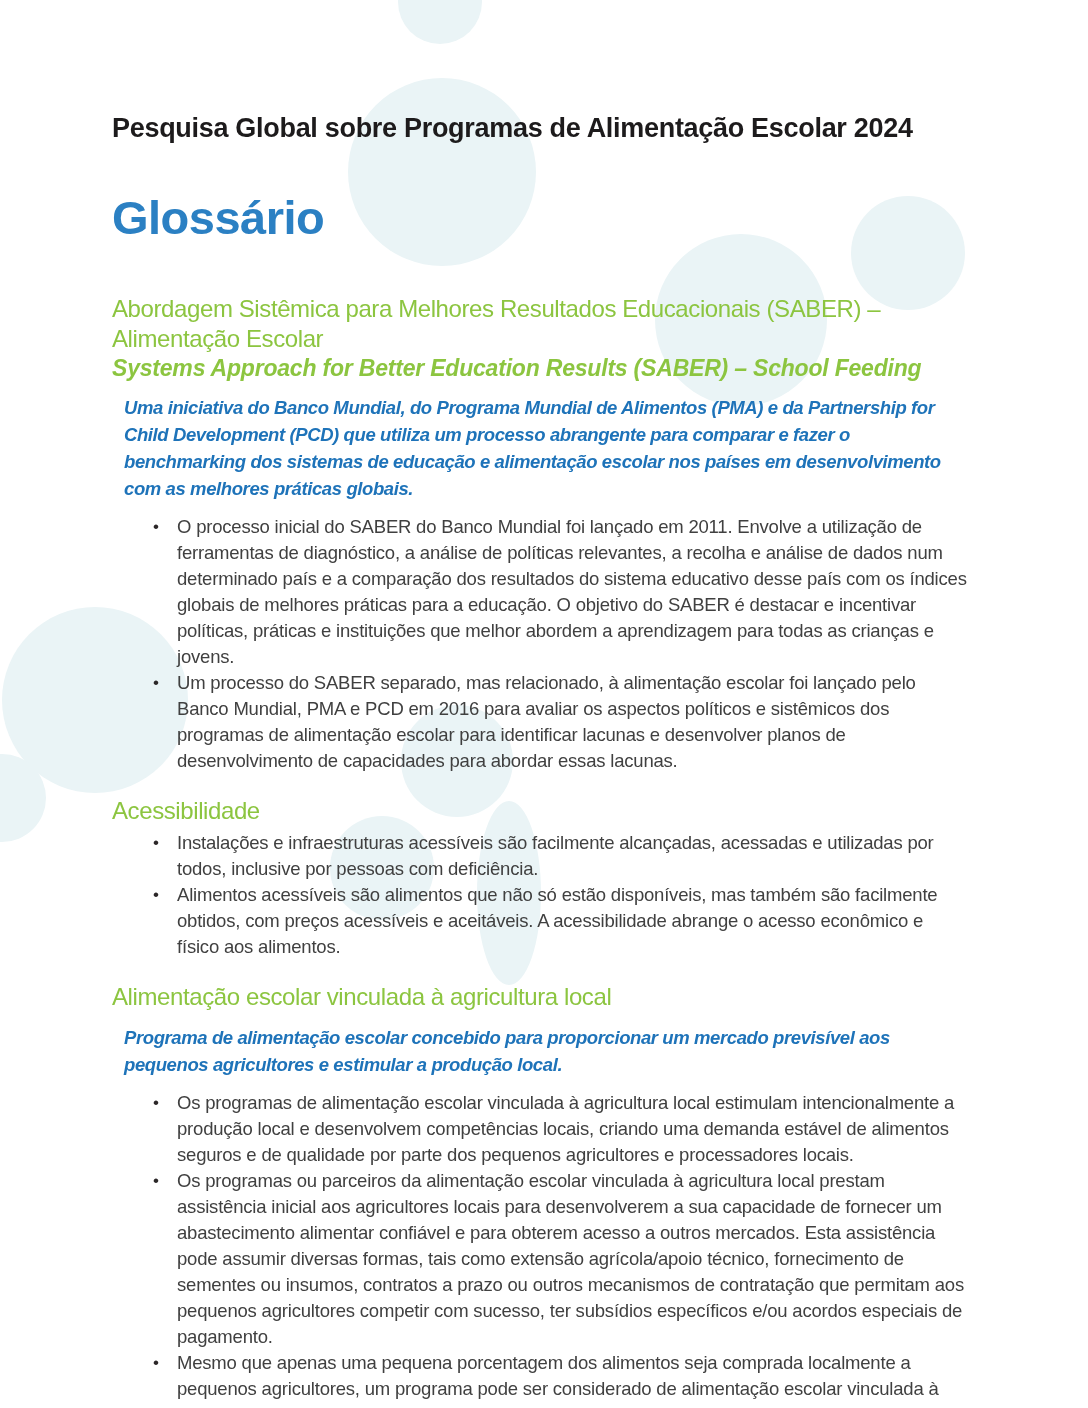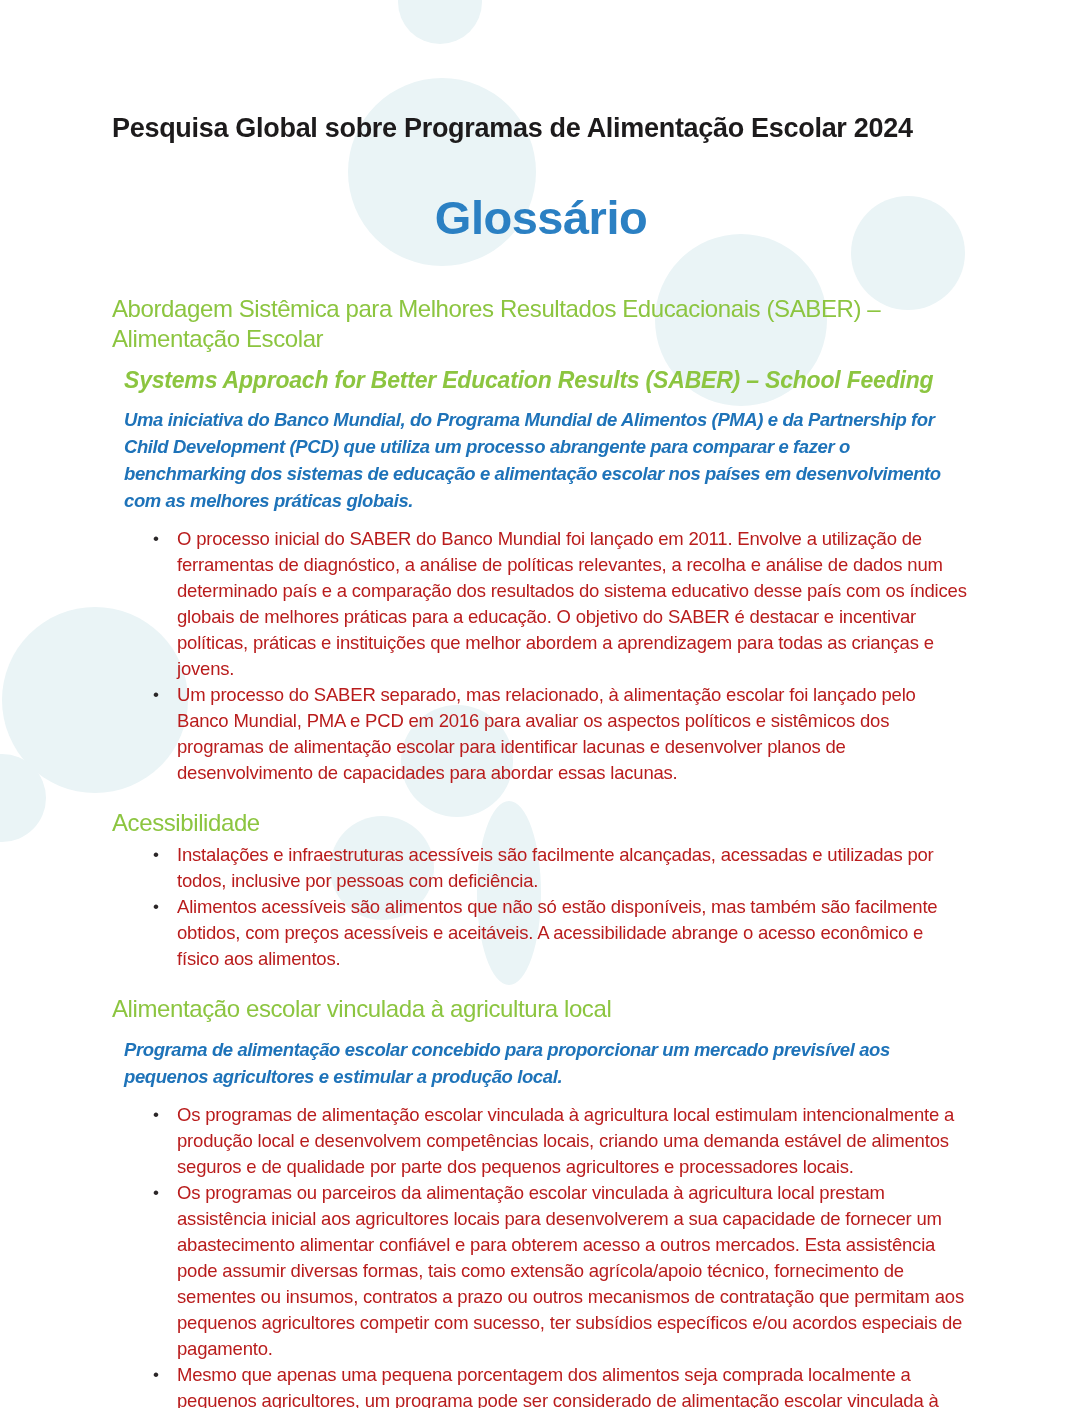--- a/index.html
+++ b/index.html
@@ -8,39 +8,39 @@
     overflow:hidden;font-family:"Liberation Sans",sans-serif;
   }
   .decor{position:absolute;background:#eaf4f6;border-radius:50%;z-index:0;}
   .content{position:absolute;left:112px;top:112px;width:858px;z-index:1;}
   .doc-title{
     font-size:27px;line-height:32px;font-weight:700;letter-spacing:-0.3px;
     color:#1d1b1c;margin:0 0 48px 0;
   }
   .page-title{
     font-size:47px;line-height:52px;font-weight:700;letter-spacing:-0.5px;
-    color:#2b80c3;margin:0 0 50px 0;text-align:center;
+    color:#2b80c3;margin:0 0 50px 0;
   }
   .entry{margin:0 0 22px 0;}
   .term{
     font-size:24px;line-height:30px;font-weight:400;letter-spacing:-0.4px;
     color:#8cc540;margin:0;max-width:824px;
   }
   .term-en{
     font-size:23px;line-height:28px;font-weight:700;font-style:italic;
-    color:#8cc540;margin:12px;letter-spacing:-0.2px;
+    color:#8cc540;margin:0;letter-spacing:-0.2px;
   }
   .definition{
     font-size:18.5px;line-height:27px;font-weight:700;font-style:italic;
     color:#1e73b9;margin:12px;letter-spacing:-0.4px;max-width:856px;
   }
   ul.bullets{list-style:none;margin:4px 0 0 0;padding:0;}
   ul.bullets li{
     position:relative;padding-left:65px;max-width:792px;
-    font-size:18.5px;line-height:26px;letter-spacing:-0.2px;color:#b91c1c;
+    font-size:18.5px;line-height:26px;letter-spacing:-0.2px;color:#404040;
   }
   ul.bullets li::before{
     content:"\2022";position:absolute;left:41px;top:0;color:#2b2728;
     font-size:17px;
   }
   .corner-green{
     position:absolute;left:1074px;top:1254px;width:42px;height:42px;
     border-radius:50%;background:#13a05f;z-index:2;
   }
   .corner-blue{

